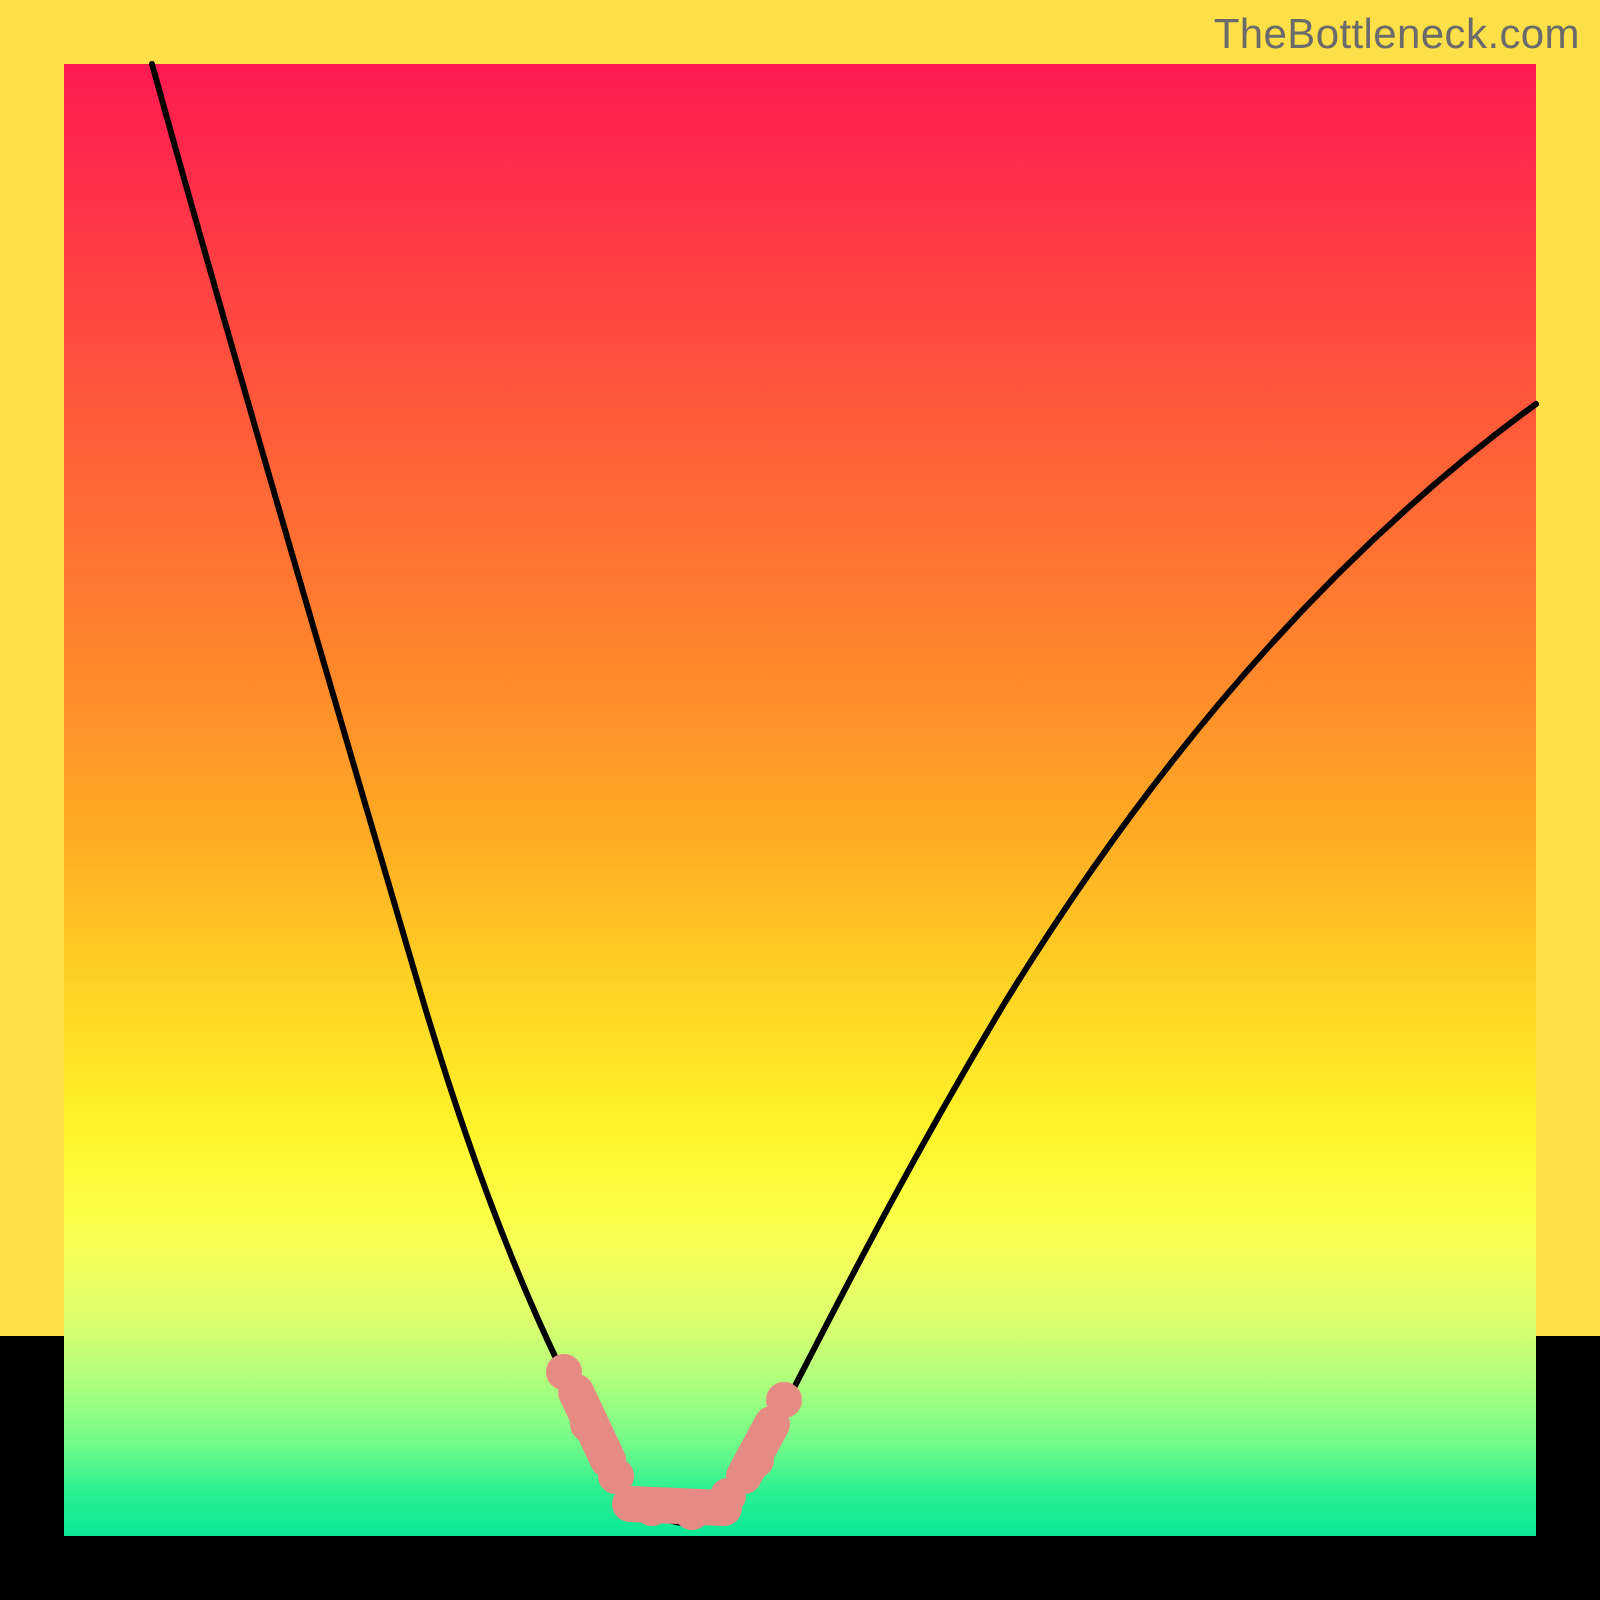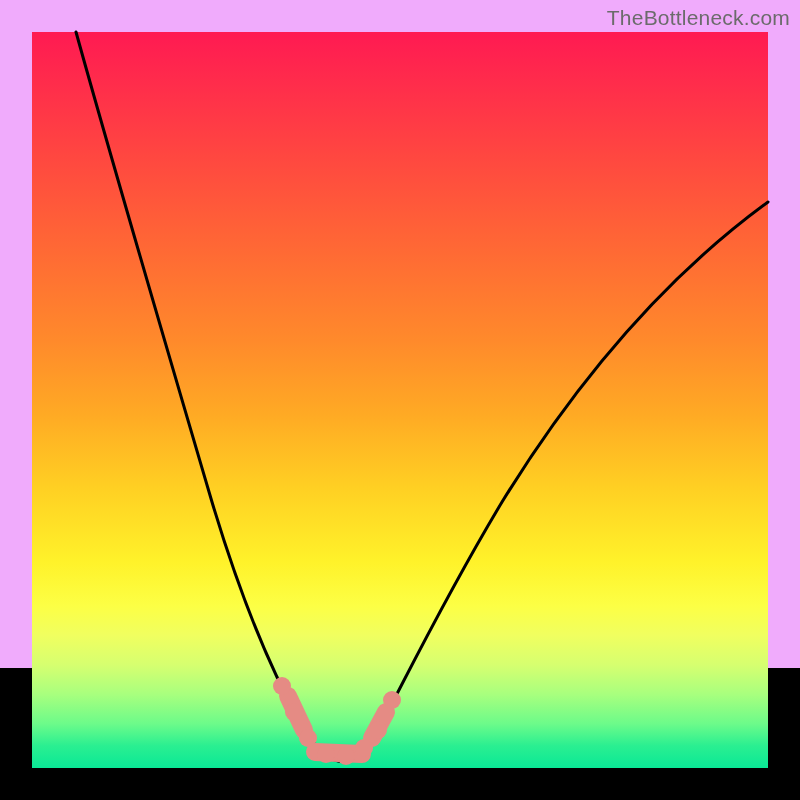--- a/index.html
+++ b/index.html
@@ -9,21 +9,21 @@
     height: 800px;
     background: #000;
     overflow: hidden;
     font-family: Arial, Helvetica, sans-serif;
   }
   .frame {
     position: absolute;
     left: 0; top: 0;
     width: 800px;
     height: 668px;
-    background: #f0abfc;
+    background: #fde047;
   }
   .plot-area {
     position: absolute;
     left: 32px;
     top: 32px;
     width: 736px;
     height: 736px;
     
     background: linear-gradient(
       to bottom,

